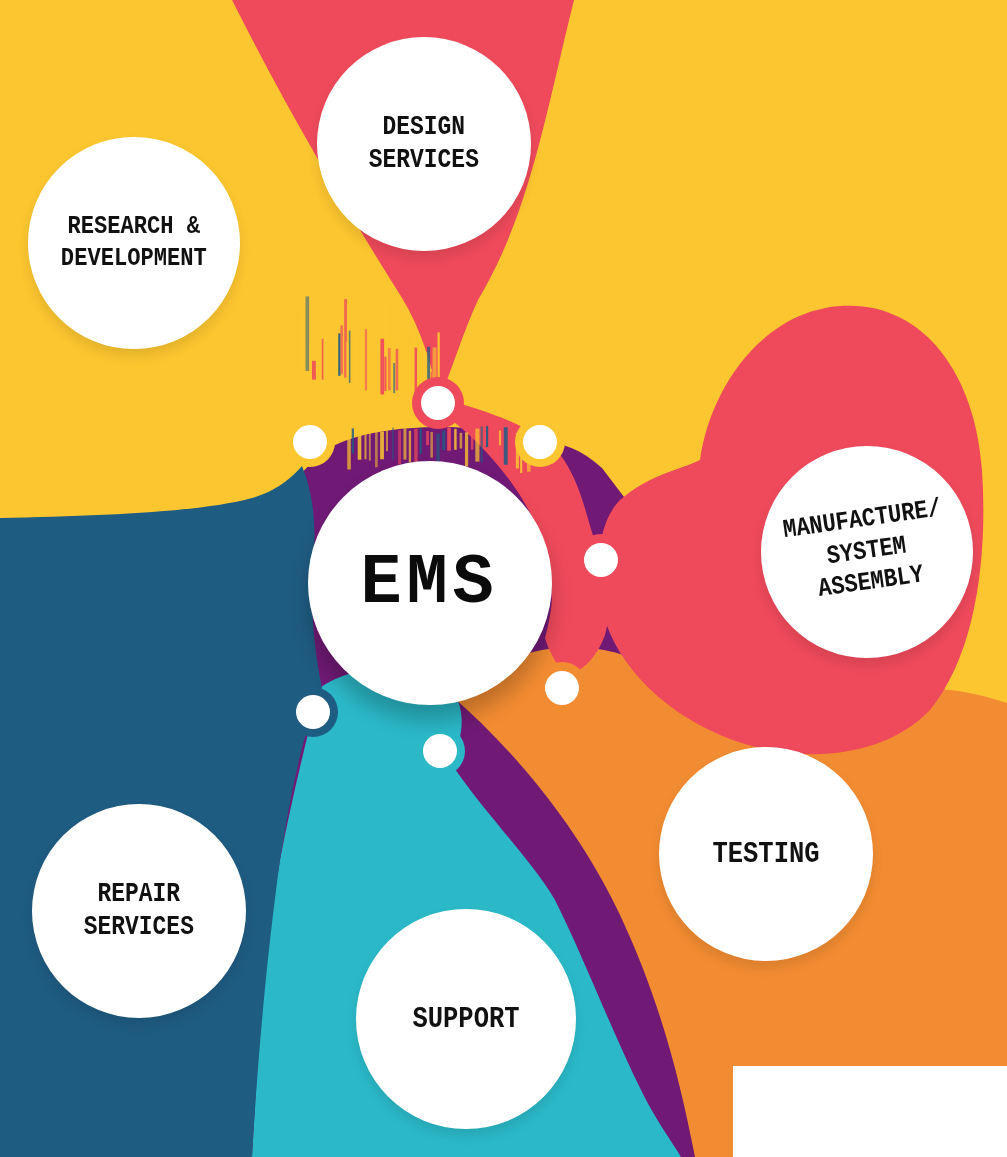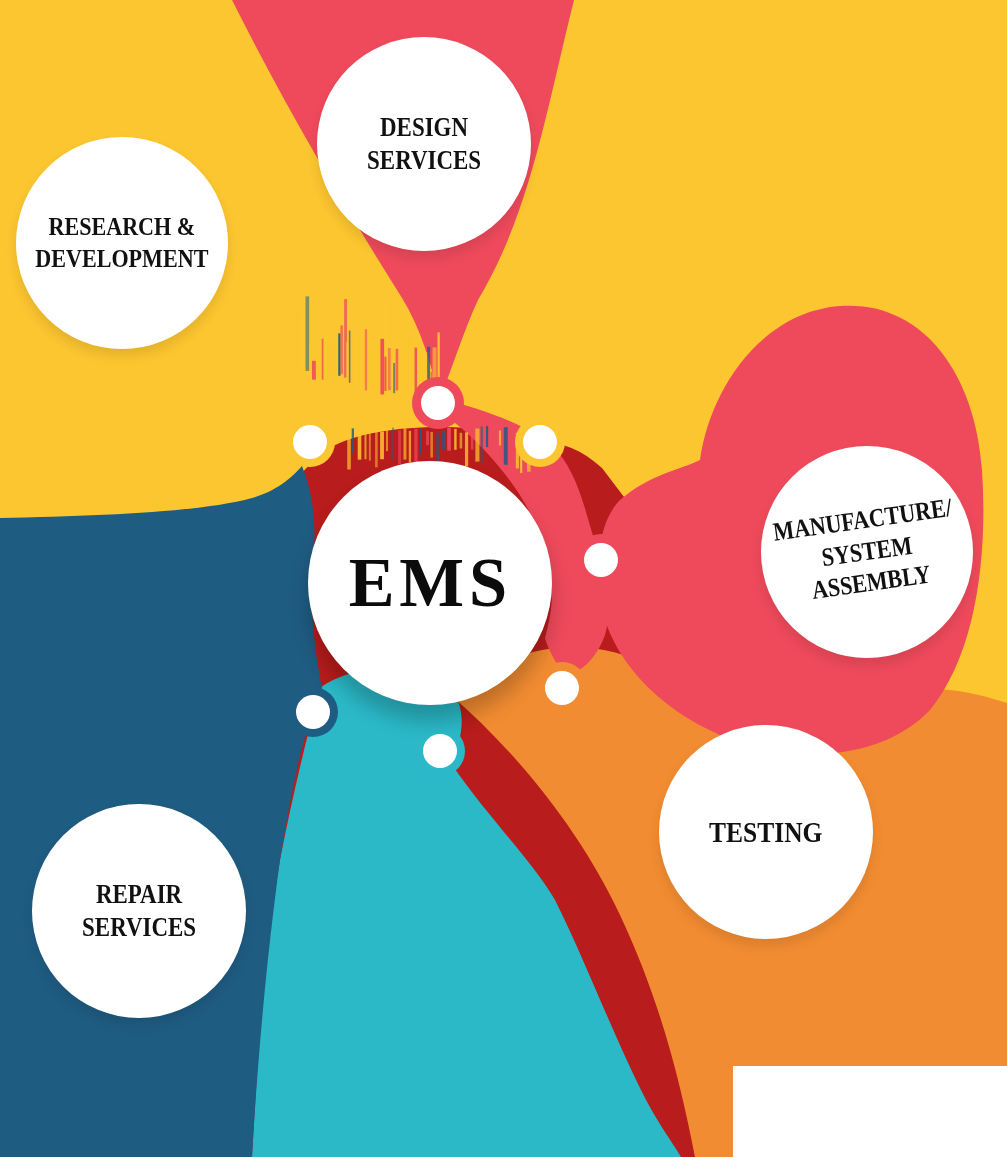--- a/index.html
+++ b/index.html
@@ -1,18 +1,18 @@
 <!DOCTYPE html>
 <html><head>
 <meta charset="utf-8">
 <style>
   html,body{margin:0;padding:0;background:#fff;}
   .stage{
     position:relative;width:1007px;height:1157px;overflow:hidden;
-    font-family:Liberation Serif, serif;background:#b91c1c;
+    font-family:Liberation Mono, monospace;background:#701a75;
   }
   .stage svg{position:absolute;left:0;top:0;width:100%;height:100%;}
   .node{
     position:absolute;border-radius:50%;background:#fff;
     display:flex;align-items:center;justify-content:center;text-align:center;
     box-shadow:0 7px 12px rgba(0,0,0,0.10);
   }
   .node .lbl{
     display:block;transform:scaleX(0.85);
     font-weight:700;color:#111;line-height:1.22;letter-spacing:0;
@@ -216,42 +216,47 @@
     </g>
   </svg>
 
   <div class="node" style="left:317px;top:37px;width:214px;height:214px;">
     <div class="lbl fs27">
       <span>DESIGN</span>
       <span>SERVICES</span>
     </div>
   </div>
 
-  <div class="node" style="left:16px;top:137px;width:212px;height:212px;">
+  <div class="node" style="left:28px;top:137px;width:212px;height:212px;">
     <div class="lbl fs26">
       <span>RESEARCH &amp;</span>
       <span>DEVELOPMENT</span>
     </div>
   </div>
 
 
   <div class="node tilt" style="left:761px;top:446px;width:212px;height:212px;">
     <div class="lbl fs26">
       <span>MANUFACTURE/</span>
       <span>SYSTEM</span>
       <span>ASSEMBLY</span>
     </div>
   </div>
 
-  <div class="node" style="left:659px;top:725px;width:214px;height:214px;">
+  <div class="node" style="left:659px;top:747px;width:214px;height:214px;">
     <div class="lbl fs30">
       <span>TESTING</span>
     </div>
   </div>
 
+  <div class="node" style="left:356px;top:909px;width:220px;height:220px;">
+    <div class="lbl fs30">
+      <span>SUPPORT</span>
+    </div>
+  </div>
 
   <div class="node" style="left:32px;top:804px;width:214px;height:214px;">
     <div class="lbl fs27">
       <span>REPAIR</span>
       <span>SERVICES</span>
     </div>
   </div>
 
   <div class="node center" style="left:308px;top:461px;width:244px;height:244px;">
     <span class="ems">EMS</span>

